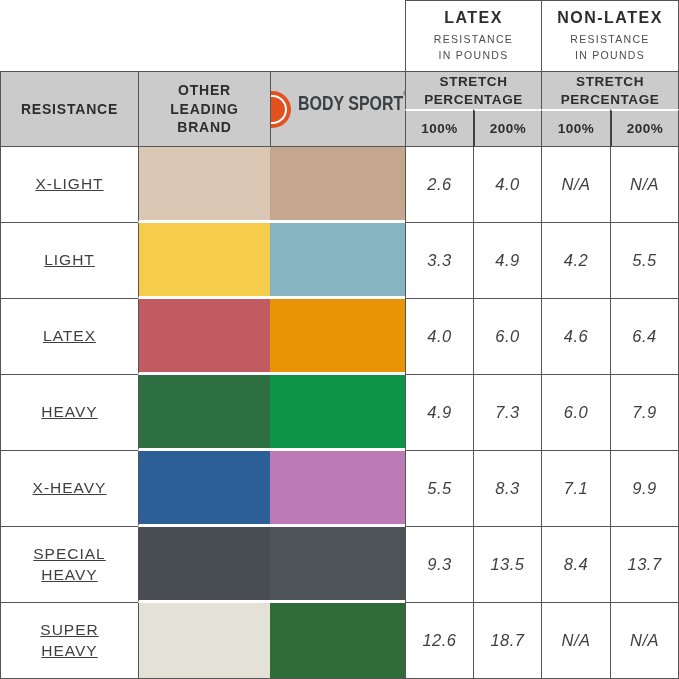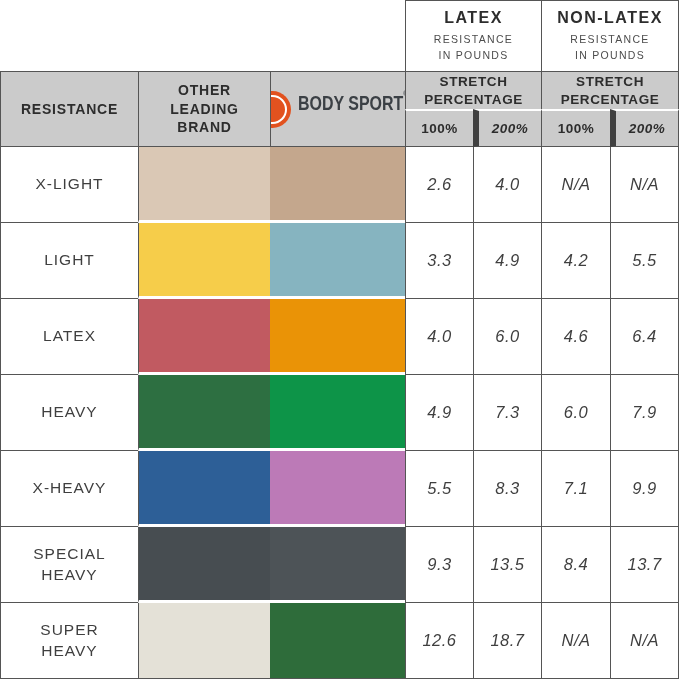--- a/index.html
+++ b/index.html
@@ -27,42 +27,42 @@
   tr.r-stretch{height:38px;}
   tr.r-pct{height:38px;}
   tr.data-row{height:76px;}
 
   
   .b-t{border-top:1px solid var(--line);}
   .b-l{border-left:1px solid var(--line);}
   .b-r{border-right:1px solid var(--line);}
   .b-b{border-bottom:1px solid var(--line);}
   .bw-t{border-top:2px solid #ffffff;}
-  .bw-l{border-left:6px solid #404040;font-style:italic;}
+  .bw-l{border-left:2px solid #404040;}
 
   
   .top-box{background:#ffffff;}
   .top-title{font-weight:bold;font-size:16px;letter-spacing:1.5px;color:var(--text-dark);margin-bottom:5px;}
   .top-sub{font-size:10.5px;letter-spacing:1.3px;color:#4c4c4c;line-height:1.45;}
 
   
   .gray{background:var(--gray);}
   .hdr-text{font-weight:bold;font-size:14px;letter-spacing:.8px;color:var(--text-dark);line-height:1.35;}
   .stretch-text{font-weight:bold;font-size:13.5px;letter-spacing:.6px;color:var(--text-dark);line-height:1.3;}
   .pct-text{font-weight:bold;font-size:13.5px;letter-spacing:.5px;color:var(--text-dark);}
 
   
   .brand-wrap{display:flex;align-items:flex-start;justify-content:center;gap:7px;padding-left:20px;}
   .logo-circle{width:37px;height:37px;border-radius:50%;background:var(--orange);display:flex;align-items:center;justify-content:center;flex:0 0 auto;}
   .logo-ring{width:29px;height:29px;border-radius:50%;border:2.5px solid #ffffff;display:flex;align-items:center;justify-content:center;}
   .brand-name{display:inline-block;font-weight:bold;font-size:21px;letter-spacing:0;color:var(--brand-text);transform:scaleX(.76);transform-origin:left center;white-space:nowrap;font-family:"Liberation Sans", sans-serif;}
   .brand-reg{font-size:8px;vertical-align:top;position:relative;top:-2px;}
 
   
-  .label-cell{font-size:15.5px;letter-spacing:1px;color:var(--text-val);line-height:1.35;white-space:pre-line;background:#fff;}
+  .label-cell{font-size:15.5px;letter-spacing:1px;color:var(--text-val);line-height:1.35;white-space:pre-line;background:#fff;text-decoration:underline;}
   .value-cell{font-size:16.5px;letter-spacing:.5px;color:var(--text-val);background:#fff;font-style:italic;}
   td.swatch{border-bottom:3px solid #ffffff;}
   tr.data-row.last td.swatch{border-bottom:1px solid var(--line);}
   td.empty{background:#ffffff;border:none;}
 </style>
 </head>
 <body>
 
 <div class="stage">
   <table class="cmp">

